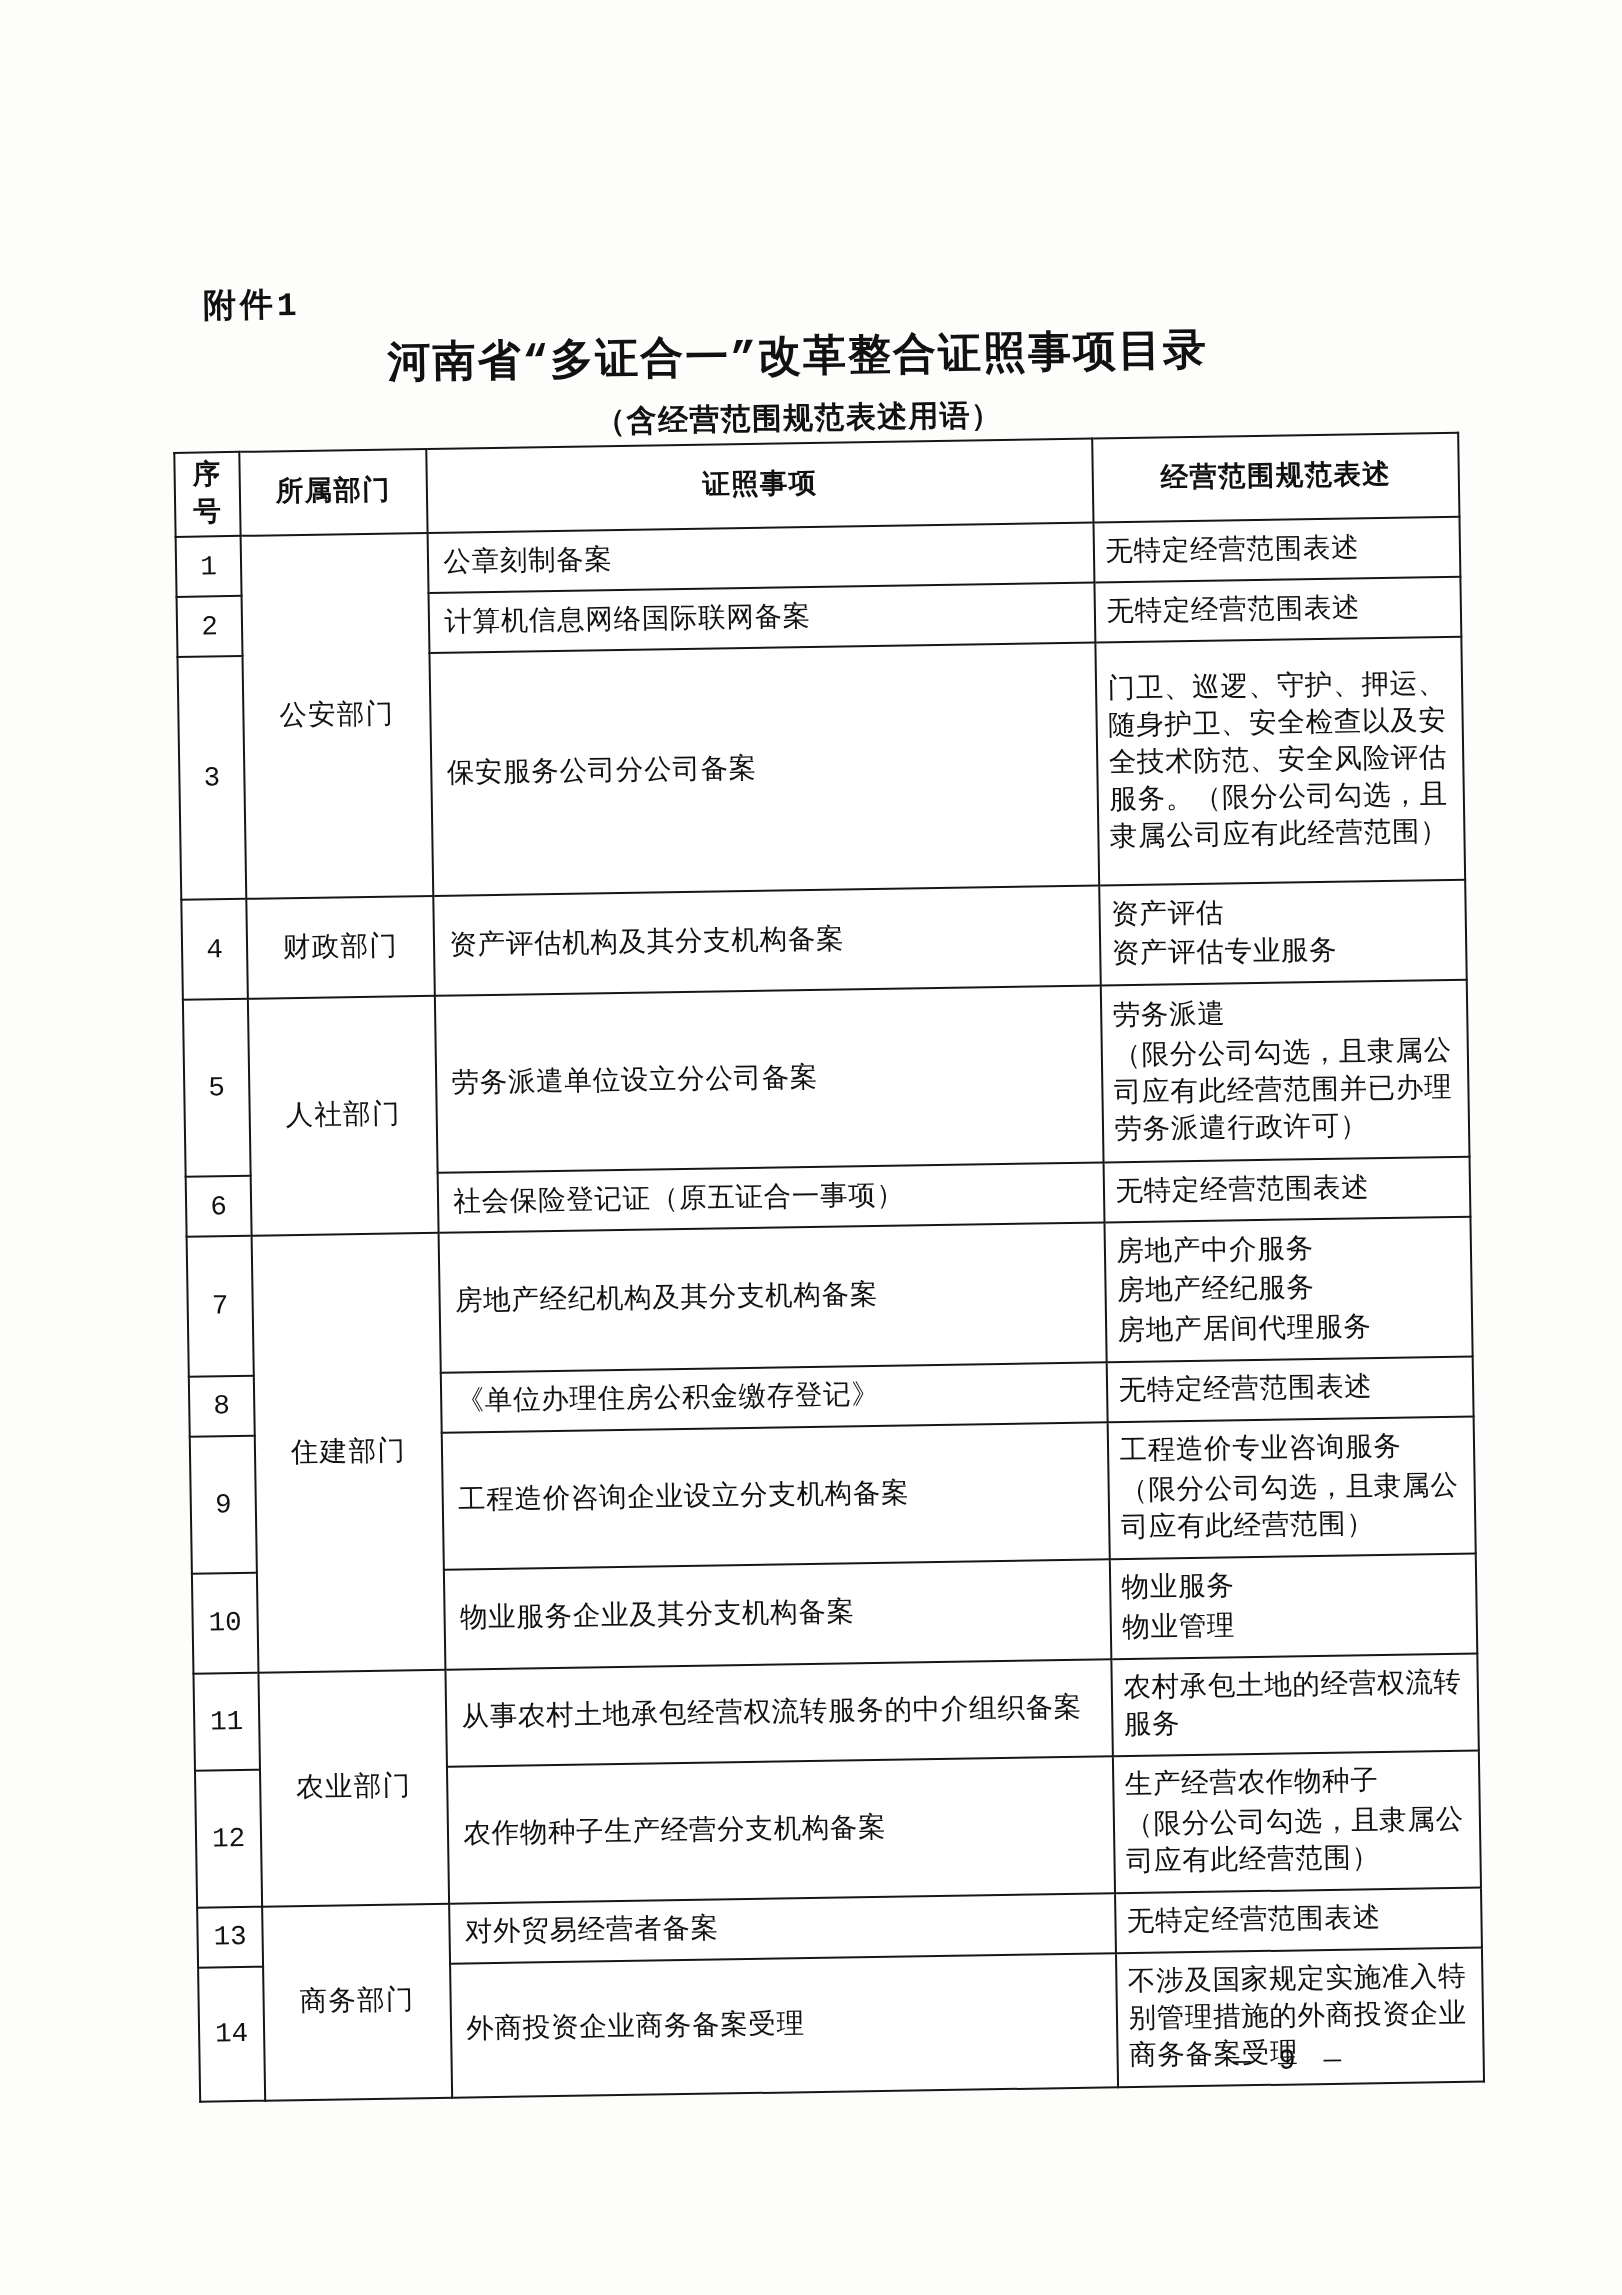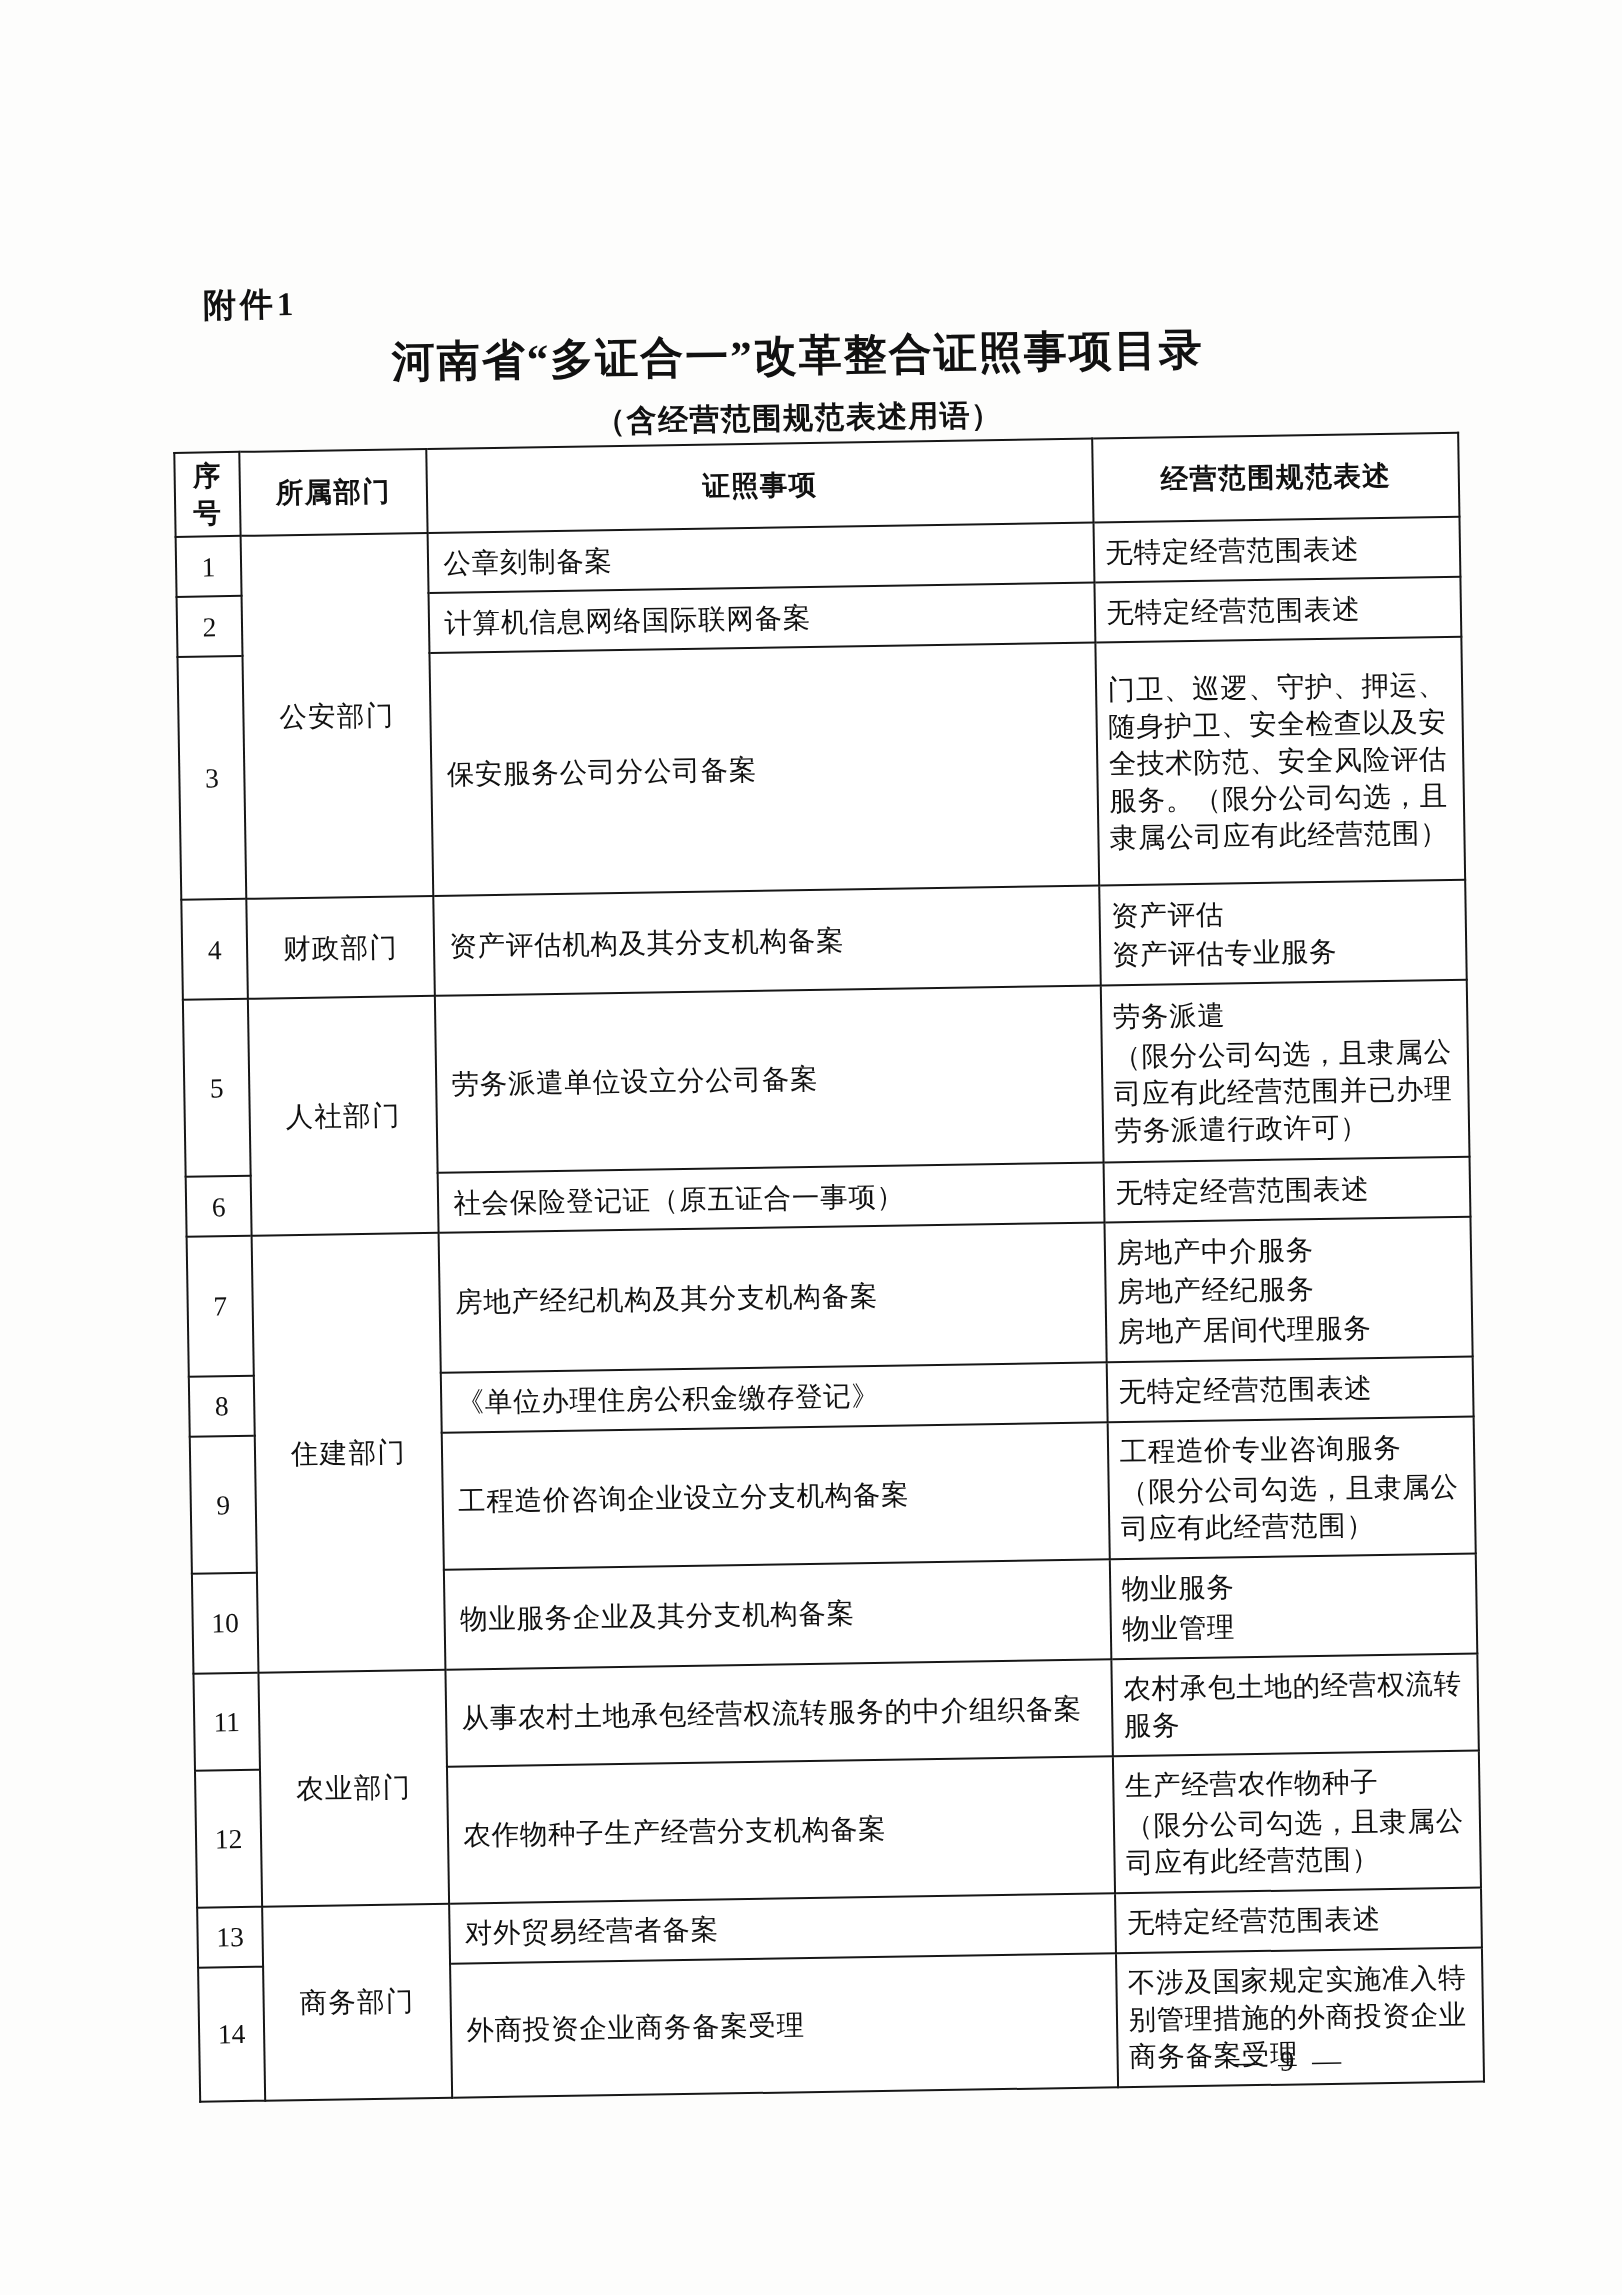--- a/index.html
+++ b/index.html
@@ -1,17 +1,17 @@
 <!DOCTYPE html>
 <html style="font-size:10.5px"><head>
 <meta charset="utf-8">
 <style>
   html,body{margin:0;padding:0;background:#e8e8e8;}
   .page{position:relative;width:1622px;height:2295px;background:#fdfdfc;overflow:hidden;
-        font-family:Liberation Serif, serif;color:#111;}
+        font-family:Liberation Mono, monospace;color:#111;}
   .scan{position:absolute;inset:0;transform:rotate(-0.9deg);transform-origin:50% 52%;}
   .attachment{position:absolute;left:217px;top:274px;font-size:33px;letter-spacing:3.9px;font-weight:600;}
   .title{position:absolute;left:0;width:1622px;top:327px;margin:0;text-align:center;
          font-size:43px;font-weight:bold;letter-spacing:2px;}
   .subtitle{position:absolute;left:0;width:1622px;top:398px;margin:0;text-align:center;
             font-size:30px;font-weight:bold;letter-spacing:1.3px;}
   table.catalog{position:absolute;left:185px;top:442px;width:1285px;
                 border-collapse:collapse;table-layout:fixed;background:#fff;}
   .catalog th,.catalog td{border:2.6px solid #161616;border-left-width:2px;border-right-width:2px;
                 vertical-align:middle;font-size:27.5px;line-height:1.35;overflow:hidden;}

